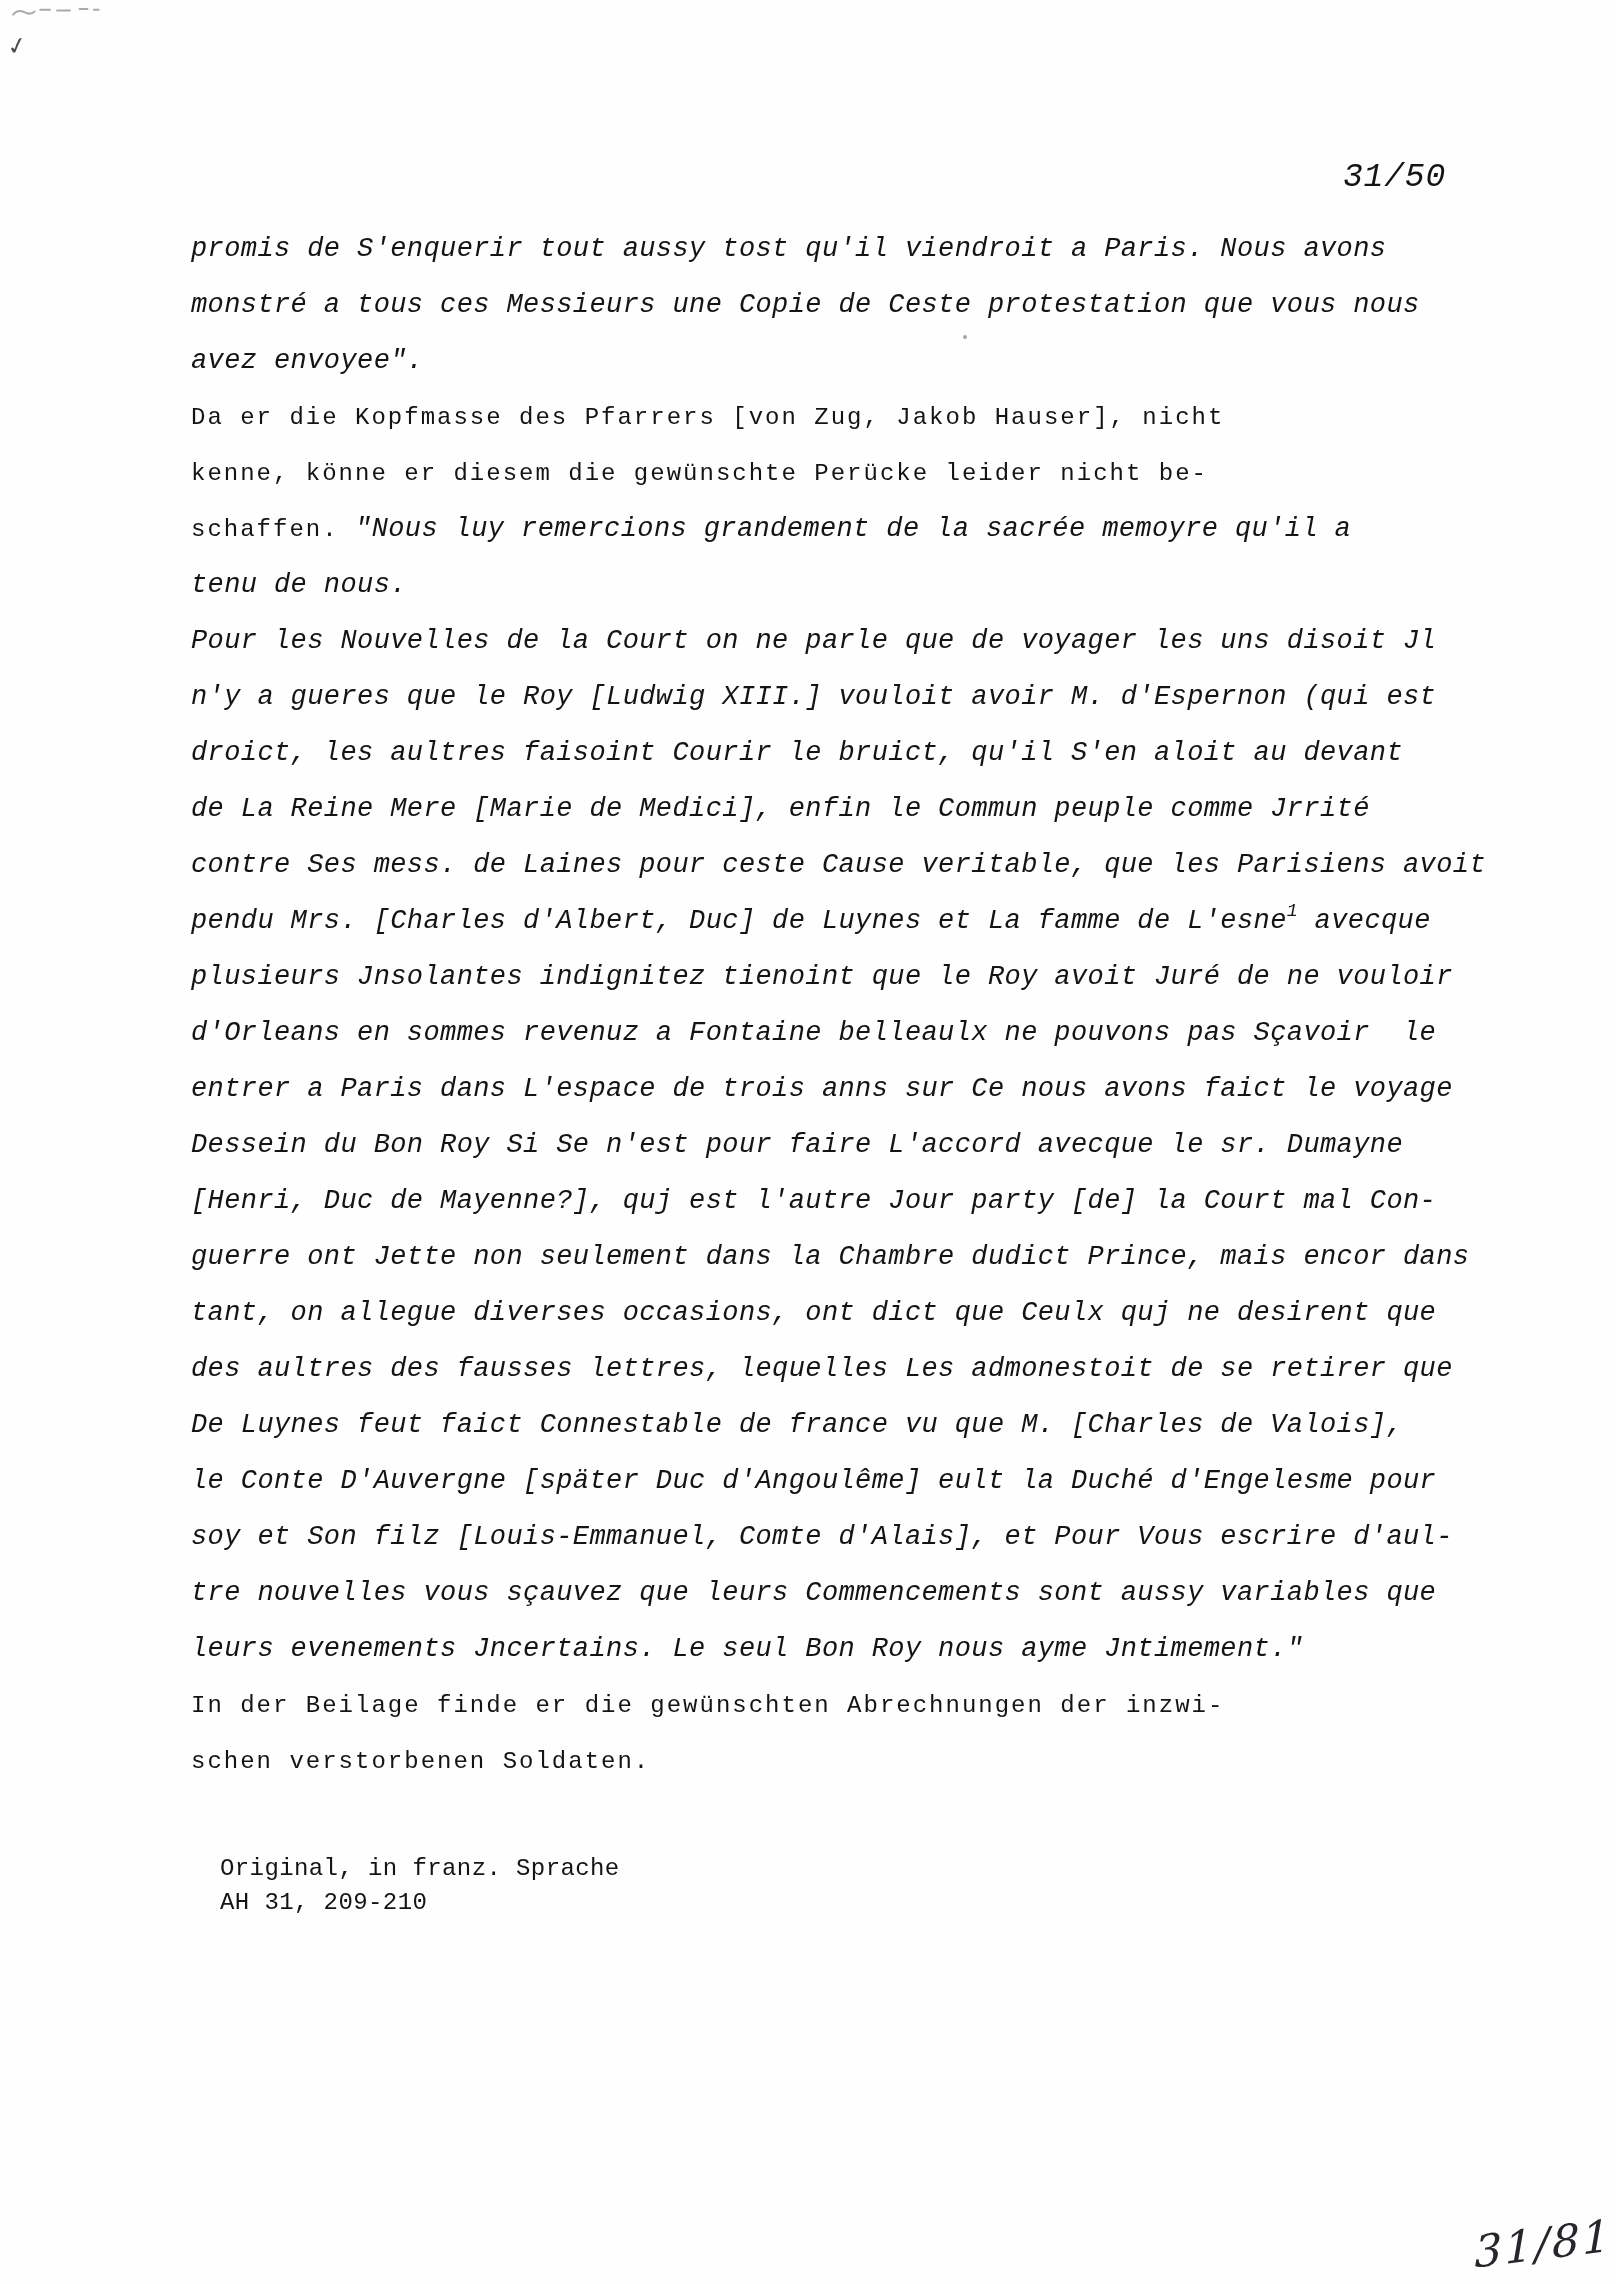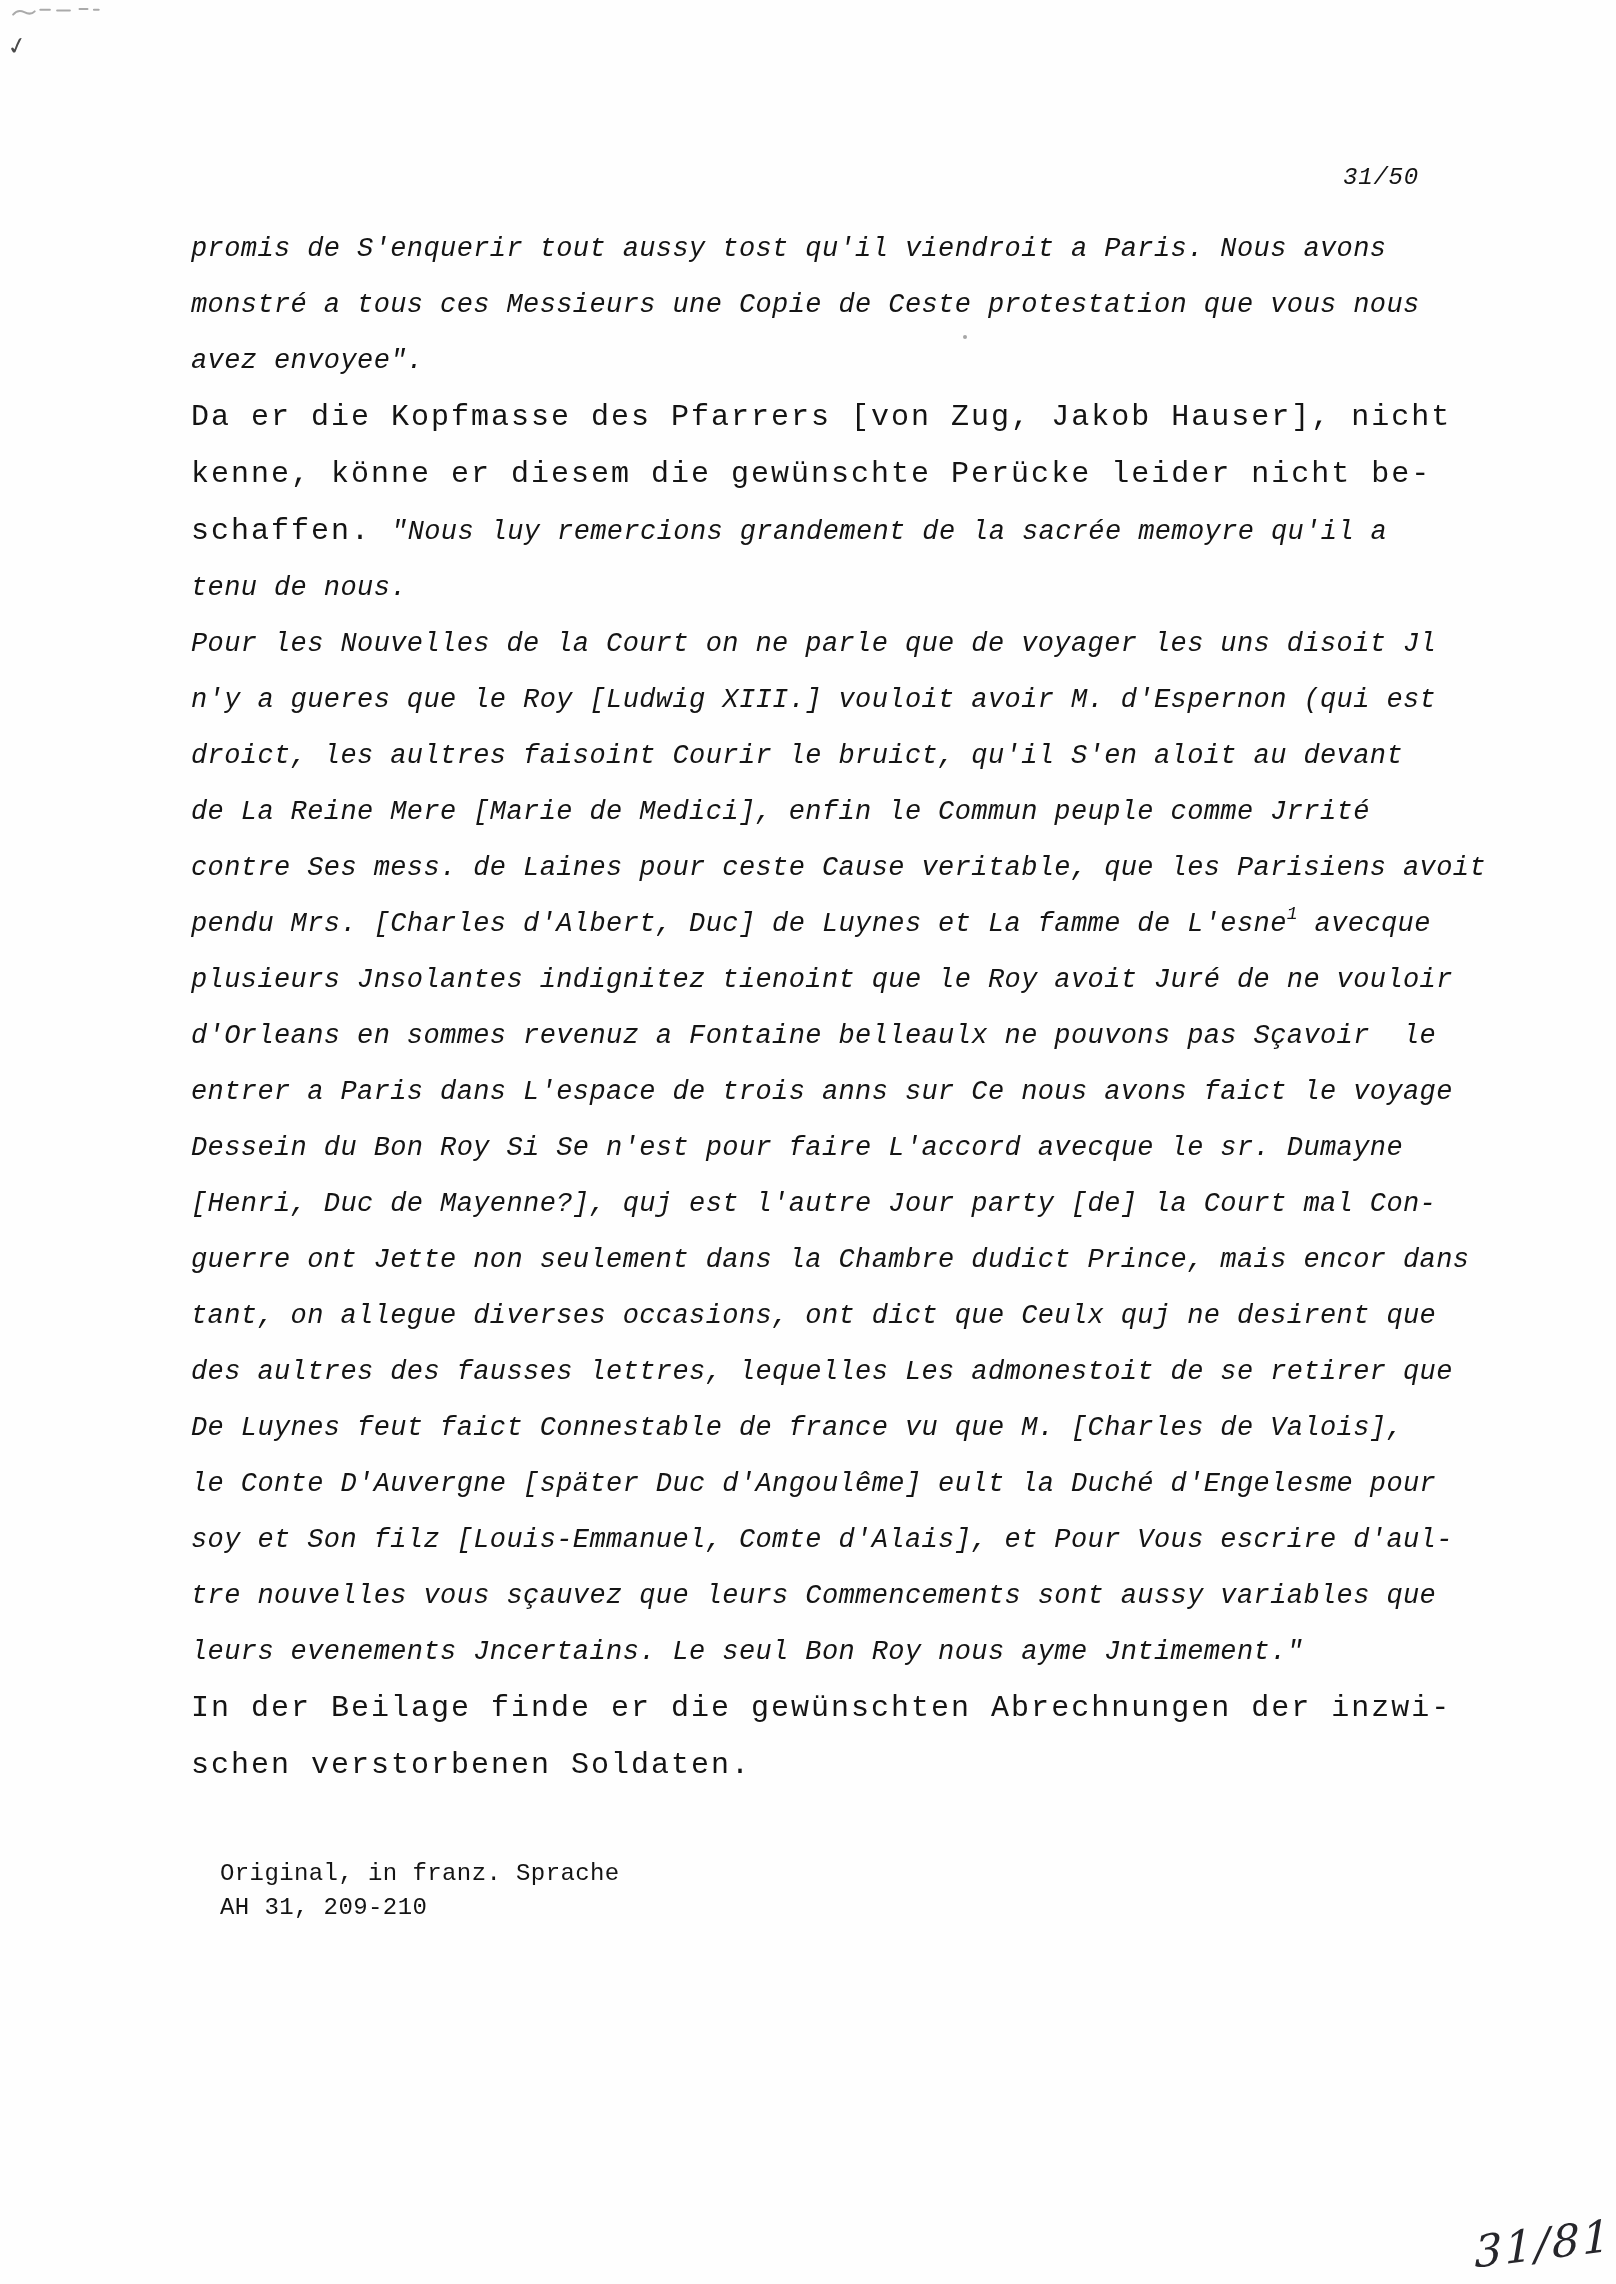--- a/index.html
+++ b/index.html
@@ -24,30 +24,30 @@
   }
   .speck {
     position: absolute; left: 963px; top: 335px;
     width: 4px; height: 4px; border-radius: 50%;
     background: #5c5c5c; opacity: 0.55;
   }
 
   
   .page-number {
     position: absolute; left: 1343px; top: 162px;
-    font-style: italic; font-size: 24px; letter-spacing: 0.8px;
+    font-style: italic; font-size: 33px; letter-spacing: 0.8px;
     line-height: 32px; white-space: pre;
   }
 
   
   .text-body { position: absolute; left: 191px; top: 223px; width: 1398px; }
   .line { line-height: 53px; white-space: pre; }
 
   
-  .de { font-size: 30px; letter-spacing: 2px; font-style: normal; }
+  .de { font-size: 24px; letter-spacing: 2px; font-style: normal; }
   
   .fr { font-size: 27px; letter-spacing: 0.4px; font-style: italic; }
   
   .sup {
     font-size: 18px; font-style: italic; letter-spacing: 0.4px;
     position: relative; top: -12px;
   }
 
   .footnote { margin-top: 14.5px; }
 

